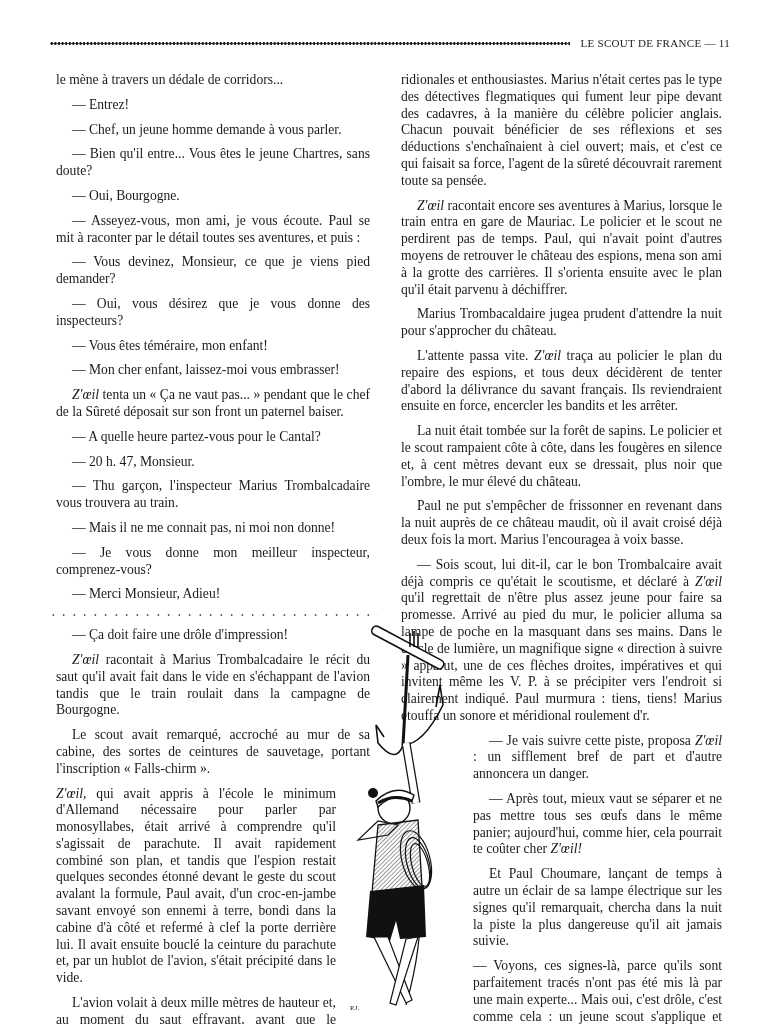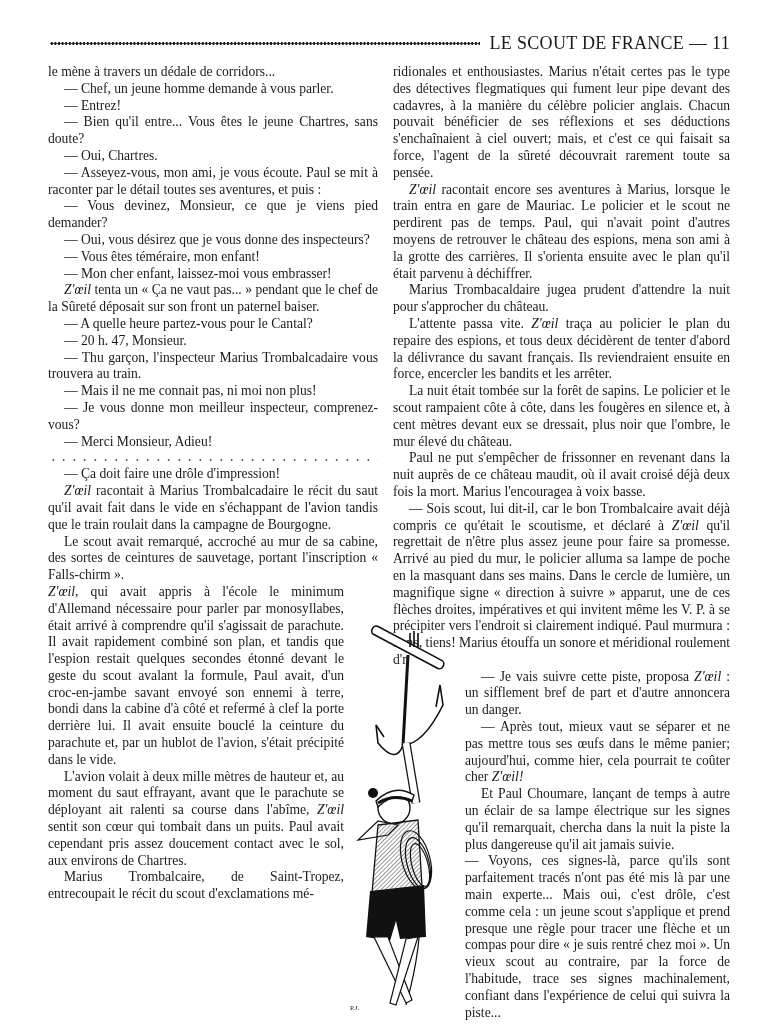--- a/index.html
+++ b/index.html
@@ -10,26 +10,26 @@
   }
   .header {
     position:absolute; left:50px; top:33px; width:680px; height:20px;
     display:flex; align-items:center;
   }
   .header .dots {
     flex:1; height:5px; margin-right:10px;
     background-image:radial-gradient(circle,#1a1a1a 1.3px,transparent 1.5px);
     background-size:3.6px 5px; background-repeat:repeat-x;
   }
-  .header .title { font-size:18px; letter-spacing:0.3px; white-space:nowrap; }
+  .header .title { font-size:11px; letter-spacing:0.3px; white-space:nowrap; }
   .col {
     position:absolute; top:64px; font-size:13.6px; line-height:16.8px;
     text-align:justify; hyphens:manual;
   }
-  .col p { margin:0; text-indent:16px; }
+  .col p { margin:8px; text-indent:16px; }
   .col p.noind { text-indent:0; }
   .col i { font-style:italic; }
   .left { left:48px; width:330px; }
   .right { left:393px; width:337px; }
   .sep {
     height:8px; margin:6px 0 2px 0;
     background-image:radial-gradient(circle,#333 0.9px,transparent 1.1px);
     background-size:10.5px 8px; background-repeat:repeat-x;
   }
   .narrow { width:296px; }
@@ -40,34 +40,34 @@
 <body>
 
 <div class="header">
   <div class="dots"></div>
   <div class="title">LE SCOUT DE FRANCE — 11</div>
 </div>
 
 <div class="col left">
   <div id="l1">
       <p class="noind">le mène à travers un dédale de corridors...</p>
+      <p>— Entrez!</p>
       <p>— Chef, un jeune homme demande à vous parler.</p>
-      <p>— Entrez!</p>
       <p>— Bien qu'il entre... Vous êtes le jeune Chartres, sans doute?</p>
-      <p>— Oui, Chartres.</p>
+      <p>— Oui, Bourgogne.</p>
       <p>— Asseyez-vous, mon ami, je vous écoute. Paul se mit à raconter par le détail toutes ses aventures, et puis :</p>
       <p>— Vous devinez, Monsieur, ce que je viens pied demander?</p>
       <p>— Oui, vous désirez que je vous donne des inspecteurs?</p>
       <p>— Vous êtes téméraire, mon enfant!</p>
       <p>— Mon cher enfant, laissez-moi vous embrasser!</p>
       <p><i>Z'œil</i> tenta un « Ça ne vaut pas... » pendant que le chef de la Sûreté déposait sur son front un paternel baiser.</p>
       <p>— A quelle heure partez-vous pour le Cantal?</p>
       <p>— 20 h. 47, Monsieur.</p>
       <p>— Thu garçon, l'inspecteur Marius Trombalcadaire vous trouvera au train.</p>
-      <p>— Mais il ne me connait pas, ni moi non plus!</p>
+      <p>— Mais il ne me connait pas, ni moi non donne!</p>
       <p>— Je vous donne mon meilleur inspecteur, comprenez-vous?</p>
       <p>— Merci Monsieur, Adieu!</p>
     </div>
   <div class="sep"></div>
   <div id="l2">
       <p>— Ça doit faire une drôle d'impression!</p>
       <p><i>Z'œil</i> racontait à Marius Trombalcadaire le récit du saut qu'il avait fait dans le vide en s'échappant de l'avion tandis que le train roulait dans la campagne de Bourgogne.</p>
       <p>Le scout avait remarqué, accroché au mur de sa cabine, des sortes de ceintures de sauvetage, portant l'inscription « Falls-chirm ».</p>
     </div>
   <div id="l3" class="narrow">

